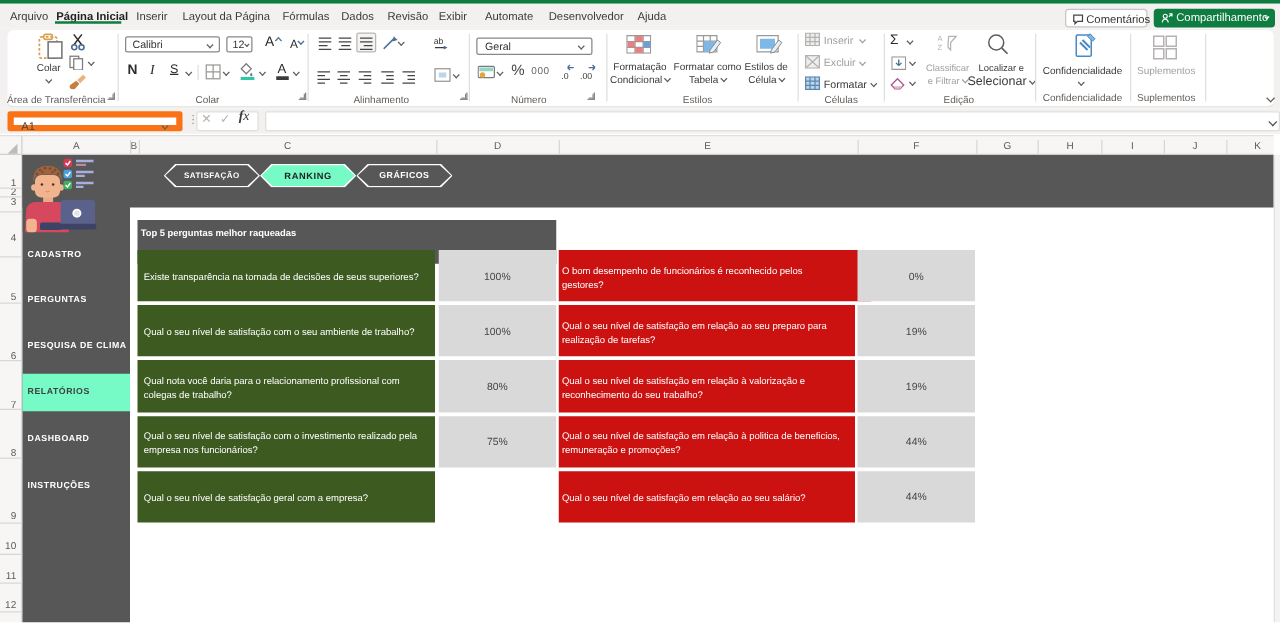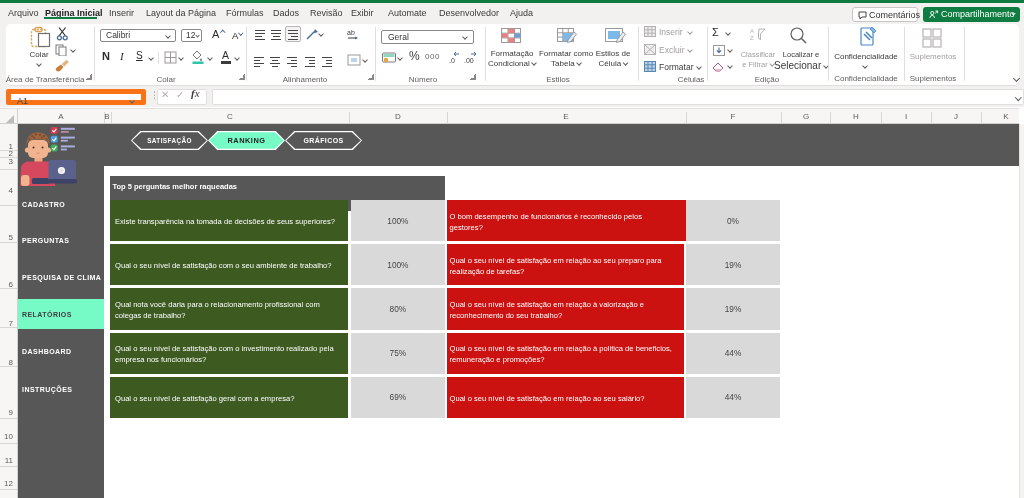--- a/index.html
+++ b/index.html
@@ -268,21 +268,21 @@
         <path d="M1,1 L11,10 M11,1 L1,10" stroke="#b5b3b1"></path>
       </svg>
       <div class="rtxt gray" style="left:653px; top:21px;">Excluir</div>
       <span class="chev" style="position:absolute; left:682px; top:24px; border-color:#a19f9d;"></span>
       <svg class="abs" style="left:638px; top:37px;" width="12" height="11" viewBox="0 0 12 11">
         <rect x="0.5" y="0.5" width="11" height="10" fill="#bcd5ea" stroke="#5a87b0"></rect>
         <path d="M4,0.5 V10.5 M8,0.5 V10.5 M0.5,3.8 H11.5 M0.5,7.2 H11.5" stroke="#5a87b0"></path>
       </svg>
       <div class="rtxt" style="left:653px; top:38px;">Formatar</div>
       <span class="chev" style="position:absolute; left:691px; top:41px;"></span>
-      <div class="glabel" style="left:667px;margin-left:18px;">Células</div>
+      <div class="glabel" style="left:667px;">Células</div>
       <div class="gdiv" style="left:701px;"></div>
 
       <div class="rtxt" style="left:706px; top:2px; font-size:11px; color:#2b2b2b;">Σ</div>
       <span class="chev" style="position:absolute; left:720px; top:7px;"></span>
       <svg class="abs" style="left:707px; top:21px;" width="12" height="11" viewBox="0 0 12 11">
         <rect x="0.5" y="0.5" width="11" height="10" fill="none" stroke="#9b9997"></rect>
         <path d="M6,2.5 v5 M6,7.5 l-2.2,-2.2 M6,7.5 l2.2,-2.2" stroke="#4a6e96" stroke-width="1.1" fill="none"></path>
       </svg>
       <span class="chev" style="position:absolute; left:722px; top:24px;"></span>
       <svg class="abs" style="left:706px; top:37px;" width="13" height="11" viewBox="0 0 13 11">
@@ -452,21 +452,20 @@
   <div class="abs pcell" style="left:350.8px; top:244.2px; width:94.2px; height:41.2px;">100%</div>
   <div class="abs qcell qgreen" style="left:110px; top:288.4px; width:238.3px; height:41.2px;">
       <span>Qual nota você daria para o relacionamento profissional com<br>colegas de trabalho?</span>
     </div>
   <div class="abs pcell" style="left:350.8px; top:288.4px; width:94.2px; height:41.2px;">80%</div>
   <div class="abs qcell qgreen" style="left:110px; top:332.6px; width:238.3px; height:41.2px;">
       <span>Qual o seu nível de satisfação com o investimento realizado pela<br>empresa nos funcionários?</span>
     </div>
   <div class="abs pcell" style="left:350.8px; top:332.6px; width:94.2px; height:41.2px;">75%</div>
   <div class="abs qcell qgreen" style="left:110px; top:376.8px; width:238.3px; height:41.2px;">Qual o seu nível de satisfação geral com a empresa?</div>
-  <div class="abs pcell" style="left:350.8px; top:376.8px; width:94.2px; height:41.2px;">69%</div>
   <div class="abs qcell qred" style="left:447px; top:200px; width:250px; height:41.2px;">
       <span>O bom desempenho de funcionários é reconhecido pelos<br>gestores?</span>
     </div>
   <div class="abs pcell" style="left:686px; top:200px; width:94px; height:41.2px;">0%</div>
   <div class="abs qcell qred" style="left:447px; top:244.2px; width:237px; height:41.2px;">
       <span>Qual o seu nível de satisfação em relação ao seu preparo para<br>realização de tarefas?</span>
     </div>
   <div class="abs pcell" style="left:686px; top:244.2px; width:94px; height:41.2px;">19%</div>
   <div class="abs qcell qred" style="left:447px; top:288.4px; width:237px; height:41.2px;">
       <span>Qual o seu nível de satisfação em relação à valorização e<br>reconhecimento do seu trabalho?</span>

